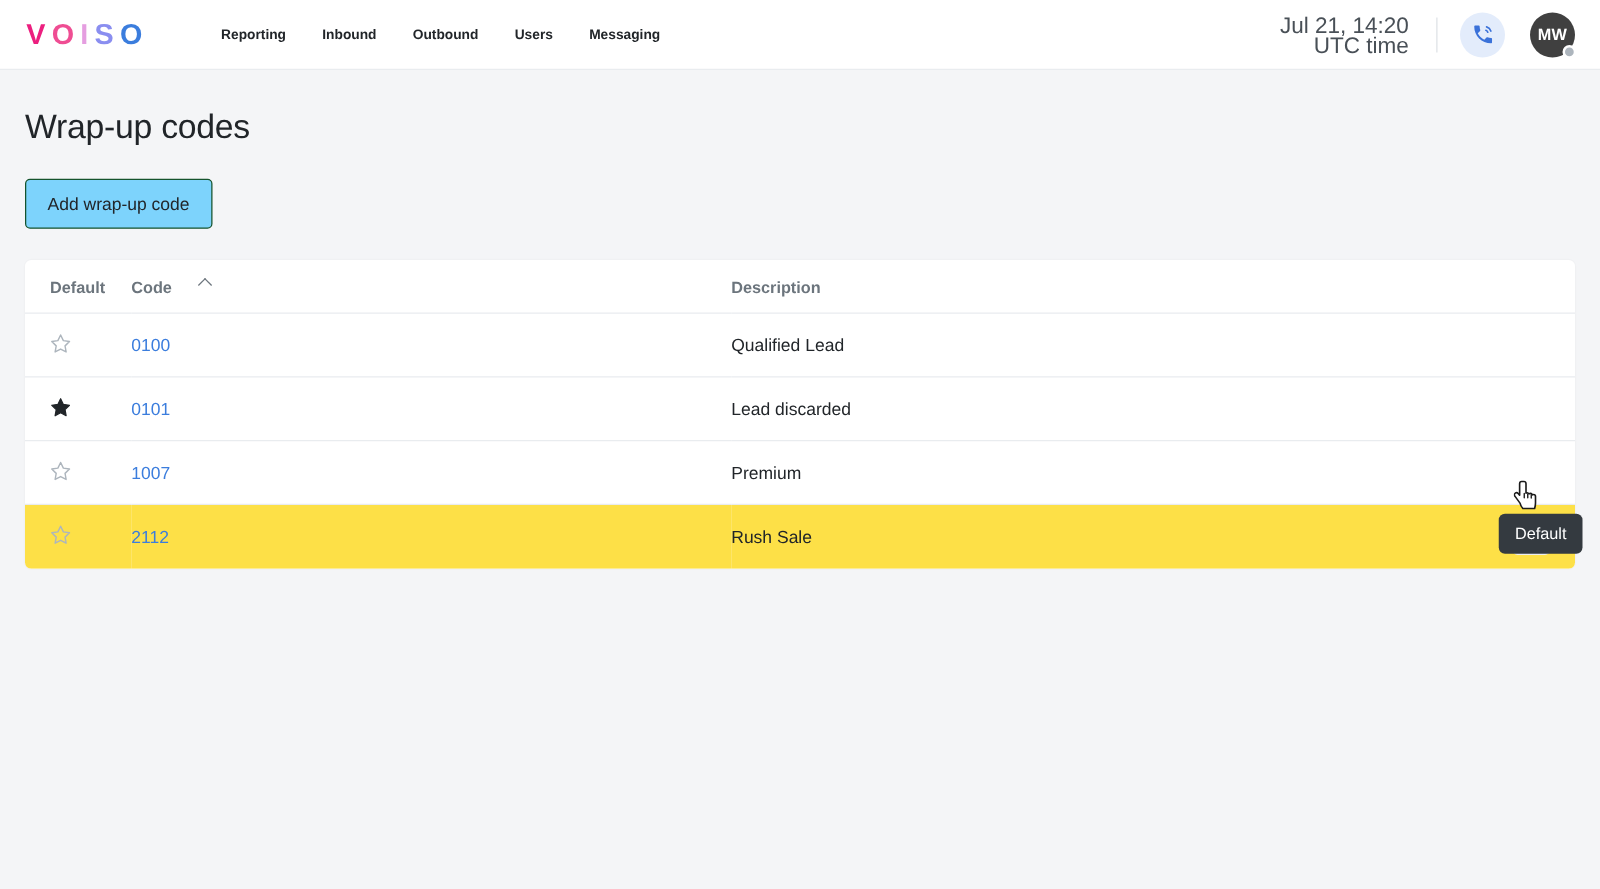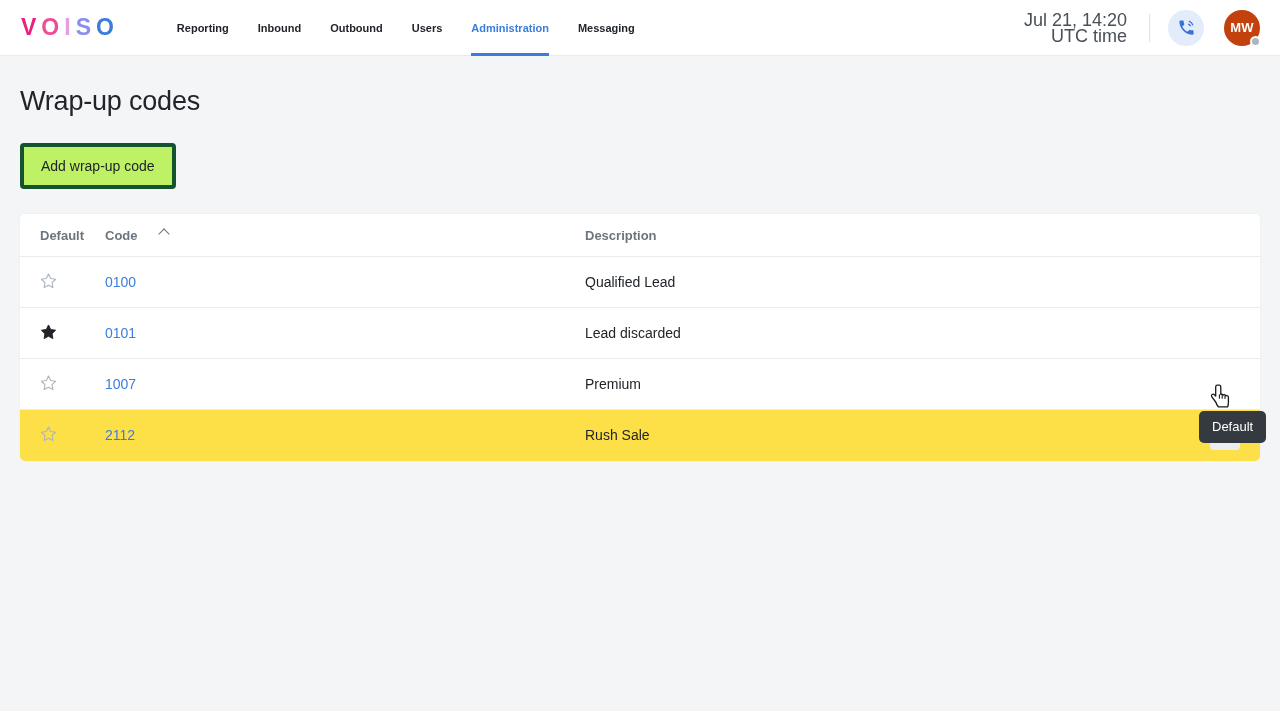--- a/index.html
+++ b/index.html
@@ -104,21 +104,21 @@
   .avatar-wrap {
     position: relative;
     margin-left: 20px;
     width: 36px; height: 36px;
     flex: none;
     cursor: pointer;
   }
   .avatar {
     width: 36px; height: 36px;
     border-radius: 50%;
-    background: #c2410c;
+    background: #404040;
     color: #ffffff;
     font-size: 13px;
     font-weight: 700;
     letter-spacing: .2px;
     display: flex;
     align-items: center;
     justify-content: center;
   }
   .avatar-status {
     position: absolute;
@@ -138,22 +138,22 @@
     font-size: 27px;
     font-weight: 400;
     color: #212529;
     padding-top: 30px;
     letter-spacing: -0.2px;
   }
 
   .btn-outline {
     margin-top: 26px;
     display: inline-block;
-    background: #bef264;
-    border: 4px solid #14532d;
+    background: #7dd3fc;
+    border: 1px solid #14532d;
     border-radius: 4px;
     padding: 11px 17px;
     font-size: 14px;
     font-family: "Liberation Sans", sans-serif;
     color: #212529;
     cursor: pointer;
     line-height: 16px;
   }
 
   
@@ -267,21 +267,20 @@
     <span style="color: rgb(229, 158, 224);">I</span>
     <span style="color: rgb(138, 142, 240);">S</span>
     <span style="color: rgb(59, 125, 221);">O</span>
   </div>
 
   <nav class="nav">
     <div class="nav-item">Reporting</div>
     <div class="nav-item">Inbound</div>
     <div class="nav-item">Outbound</div>
     <div class="nav-item">Users</div>
-    <div class="nav-item active">Administration</div>
     <div class="nav-item">Messaging</div>
   </nav>
 
   <div class="topbar-right">
     <div class="clock">
       <div>Jul 21, 14:20</div>
       <div>UTC time</div>
     </div>
 
     <div class="vdivider"></div>

